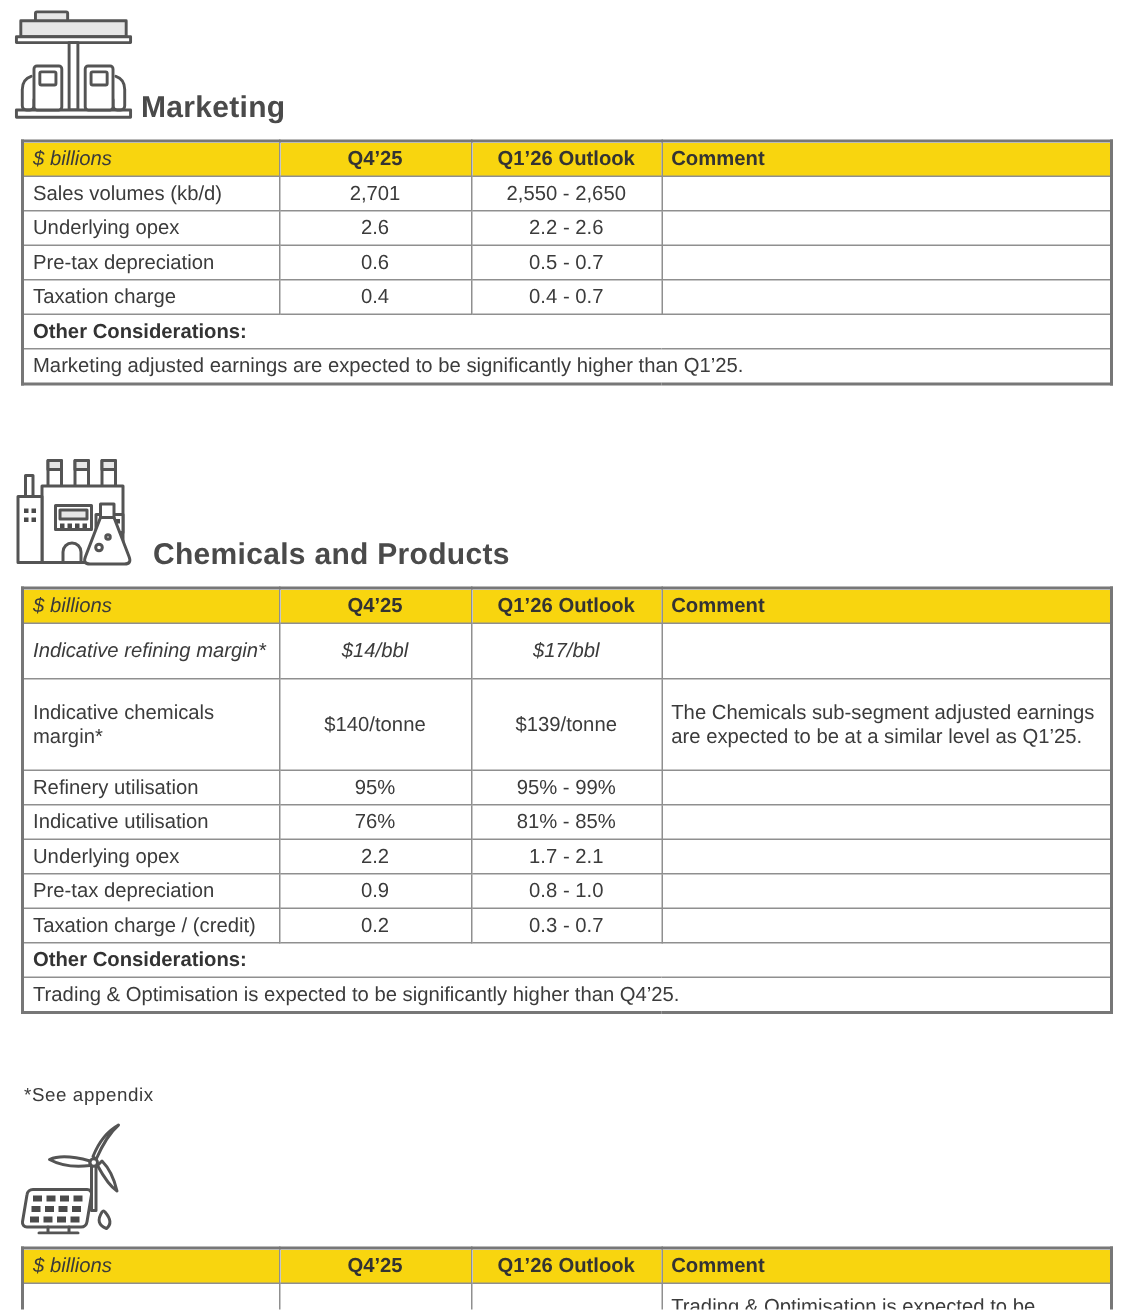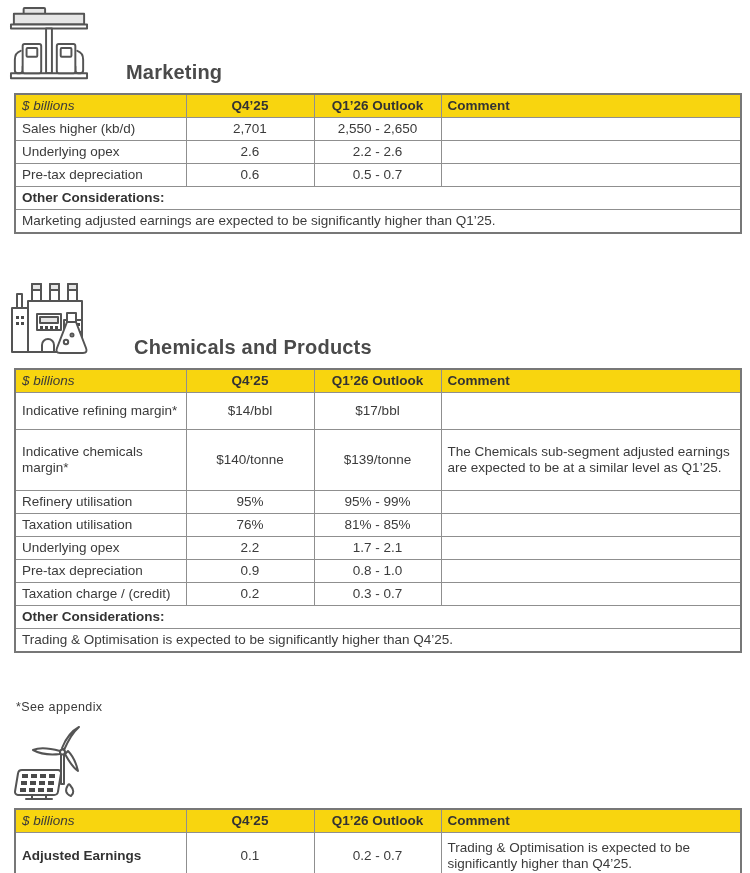--- a/index.html
+++ b/index.html
@@ -2,21 +2,21 @@
 <html><head>
 <meta charset="utf-8">
 <style>
   html,body{margin:0;padding:0;}
   body{
     width:750px;height:873px;background:#ffffff;
     font-family:"Liberation Sans", sans-serif;color:#3d3d3d;
     position:relative;overflow:hidden;
   }
   .page{padding-top:5px;}
-  .section-head{display:flex;align-items:flex-end;margin-left:8px;gap:32px;}
+  .section-head{display:flex;align-items:flex-end;margin-left:8px;}
   .section-head .icon-box{flex:0 0 auto;line-height:0;}
   .section-title{
     font-size:20px;font-weight:bold;color:#4a4a4a;
     margin-left:4px;padding-bottom:1px;letter-spacing:.2px;
   }
   table.outlook{
     border-collapse:collapse;table-layout:fixed;
     width:726px;margin-left:14px;margin-top:8px;
     font-size:13.5px;color:#3b3b3b;
     border:2px solid #777777;
@@ -35,21 +35,21 @@
   }
   table.outlook th.first{
     text-align:left;font-style:italic;font-weight:normal;color:#3a3a3a;
   }
   table.outlook th.comment-h{text-align:left;}
   td.label{text-align:left;}
   td.num{text-align:center;}
   td.comment{text-align:left;border-radius:23px;}
   tr.oc-row td{font-weight:bold;color:#333;}
   tr.note-row td{font-weight:normal;margin-top:36px;}
-  tr.h34 td{height:34px;}
+  tr.h34 td{height:34px;font-style:italic;}
   tr.h58 td{height:58px;}
   tr.h44 td{height:44px;}
   td.bold-label{font-weight:bold;color:#333;}
   .sec2{margin-top:46px;}
   .footnote{
     margin:47px 0 0 16px;font-size:12.5px;color:#3a3a3a;letter-spacing:.4px;
   }
   .sec3{margin-top:10px;}
   svg .ln{fill:none;stroke:#545454;stroke-width:2;stroke-linejoin:round;stroke-linecap:round;}
   svg .fl{fill:#e6e6e6;stroke:#545454;stroke-width:2;stroke-linejoin:round;}
@@ -88,35 +88,41 @@
         <col style="width:300px">
       </colgroup>
     <tbody>
         <tr>
       <th class="first">$ billions</th>
       <th>Q4’25</th>
       <th>Q1’26 Outlook</th>
       <th class="comment-h">Comment</th>
     </tr>
     <tr>
-      <td class="label">Sales higher (kb/d)</td>
+      <td class="label">Sales volumes (kb/d)</td>
       <td class="num">2,701</td>
       <td class="num">2,550 - 2,650</td>
       <td class="comment"></td>
     </tr>
     <tr>
       <td class="label">Underlying opex</td>
       <td class="num">2.6</td>
       <td class="num">2.2 - 2.6</td>
       <td class="comment"></td>
     </tr>
     <tr>
       <td class="label">Pre-tax depreciation</td>
       <td class="num">0.6</td>
       <td class="num">0.5 - 0.7</td>
+      <td class="comment"></td>
+    </tr>
+    <tr>
+      <td class="label">Taxation charge</td>
+      <td class="num">0.4</td>
+      <td class="num">0.4 - 0.7</td>
       <td class="comment"></td>
     </tr>
     <tr class="oc-row">
       <td class="label" colspan="4">Other Considerations:</td>
     </tr>
     <tr class="note-row">
       <td class="label" colspan="4">Marketing adjusted earnings are expected to be significantly higher than Q1’25.</td>
     </tr>
   </tbody>
     </table>
@@ -183,21 +189,21 @@
       <td class="num">$139/tonne</td>
       <td class="comment">The Chemicals sub-segment adjusted earnings are expected to be at a similar level as Q1’25.</td>
     </tr>
     <tr>
       <td class="label">Refinery utilisation</td>
       <td class="num">95%</td>
       <td class="num">95% - 99%</td>
       <td class="comment"></td>
     </tr>
     <tr>
-      <td class="label">Taxation utilisation</td>
+      <td class="label">Indicative utilisation</td>
       <td class="num">76%</td>
       <td class="num">81% - 85%</td>
       <td class="comment"></td>
     </tr>
     <tr>
       <td class="label">Underlying opex</td>
       <td class="num">2.2</td>
       <td class="num">1.7 - 2.1</td>
       <td class="comment"></td>
     </tr>

